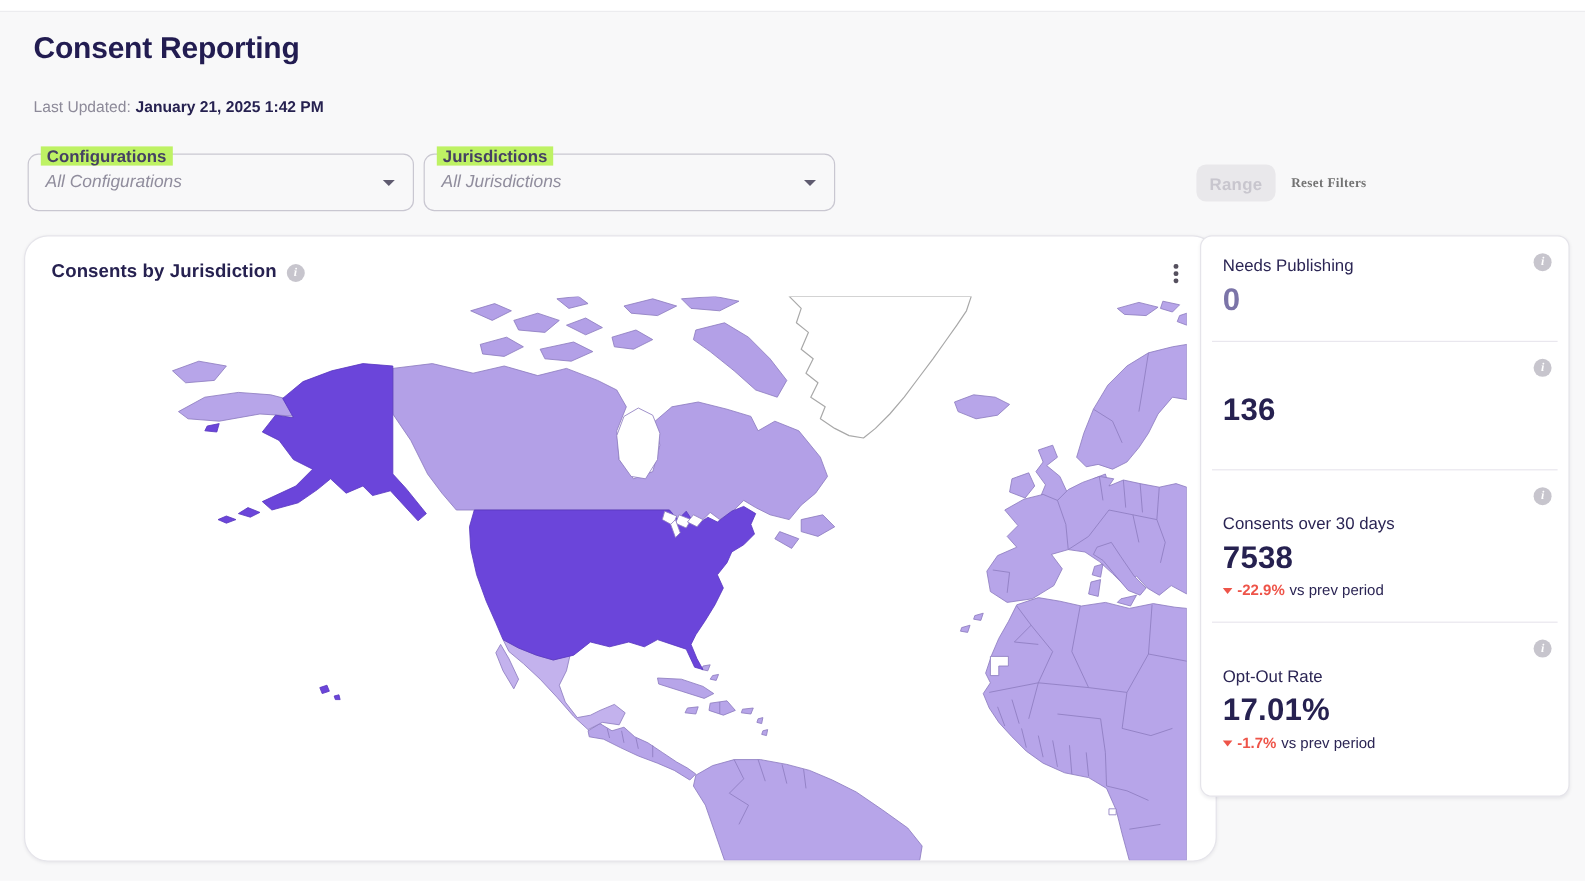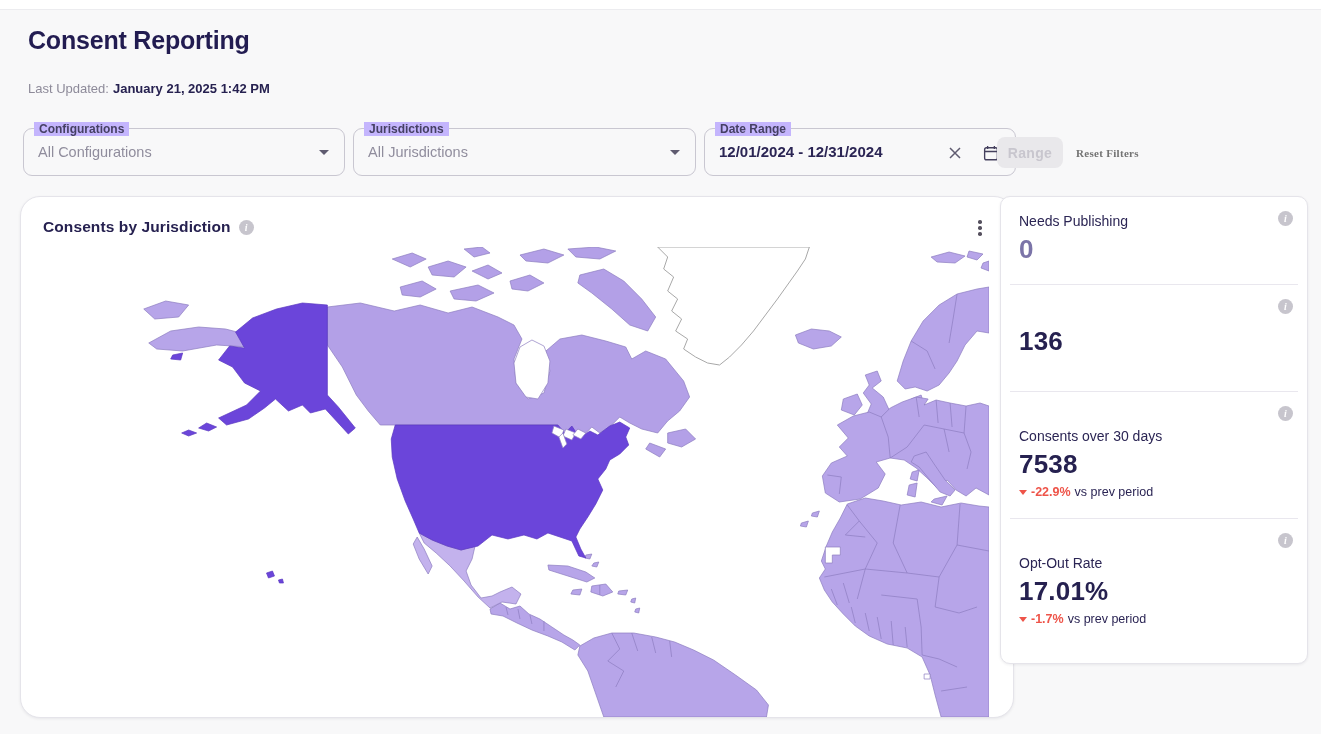--- a/index.html
+++ b/index.html
@@ -16,24 +16,24 @@
 
   .page-title { position:absolute; left:28px; top:26px; font-size:25px;
     font-weight:800; letter-spacing:-0.2px; color:#221c51; }
   .last-updated { position:absolute; left:28px; top:81px; font-size:13px; color:#8d8a99; }
   .last-updated strong { color:#262150; font-weight:700; margin-left:4px; }
 
   
   .filters { position:absolute; left:23px; top:128px; display:flex; gap:8px; }
   .field { position:relative; height:48px; border:1px solid #c9c7d1; border-radius:9px; }
   .field.w1 { width:322px; } .field.w2 { width:343px; } .field.w3 { width:312px; }
-  .field-label { position:absolute; top:-7px; left:10px; background:#c4b5fd;
-    padding:0 5px; font-size:12px; font-weight:700; color:#454063; }
+  .field-label { position:absolute; top:-7px; left:10px; background:#bef264;
+    padding:0 5px; font-size:14px; font-weight:700; color:#454063; }
   .field-value { display:block; line-height:46px; padding-left:14px;
-    font-size:14.5px; color:#908d9d; white-space:nowrap; }
+    font-size:14.5px; color:#908d9d; white-space:nowrap;font-style:italic; }
   .field-value.dark { color:#2b2554; font-weight:700; font-size:15px; }
   .caret { position:absolute; right:15px; top:21px; width:0; height:0;
     border-left:5px solid transparent; border-right:5px solid transparent;
     border-top:5.5px solid #5f5b70; }
   .icon-btn { position:absolute; top:14px; width:20px; height:20px; display:flex;
     align-items:center; justify-content:center; background:none; border:none; cursor:pointer; }
   .clear-x { right:50px; } .cal { right:14px; }
 
   .apply-btn { position:absolute; left:997px; top:137px; width:66px; height:31px;
     background:#e9e8eb; border:none; border-radius:8px; color:#c8c6ce;
@@ -93,35 +93,20 @@
 <div class="filters">
   <div class="field w1">
     <span class="field-label">Configurations</span>
     <span class="field-value">All Configurations</span>
     <span class="caret"></span>
   </div>
   <div class="field w2">
     <span class="field-label">Jurisdictions</span>
     <span class="field-value">All Jurisdictions</span>
     <span class="caret"></span>
-  </div>
-  <div class="field w3">
-    <span class="field-label">Date Range</span>
-    <span class="field-value dark">12/01/2024 - 12/31/2024</span>
-    <button class="icon-btn clear-x">
-      <svg width="14" height="14" viewBox="0 0 14 14">
-          <path d="M2 2 L12 12 M12 2 L2 12" stroke="#5f5b70" stroke-width="1.5" fill="none"></path>
-        </svg>
-    </button>
-    <button class="icon-btn cal">
-      <svg width="18" height="18" viewBox="0 0 24 24">
-          <rect x="3.5" y="5" width="17" height="16" rx="2.5" fill="none" stroke="#45405e" stroke-width="1.8"></rect>
-          <path d="M7.5 2.5 v4 M16.5 2.5 v4 M3.5 10 h17" stroke="#45405e" stroke-width="1.8" fill="none"></path>
-        </svg>
-    </button>
   </div>
 </div>
 
 <button class="apply-btn" disabled="">Range</button>
 <button class="reset-btn">Reset Filters</button>
 
 <section class="chart-card">
   <div class="chart-header">
     <span class="chart-title">Consents by Jurisdiction</span>
     <span class="info-dot">i</span>

